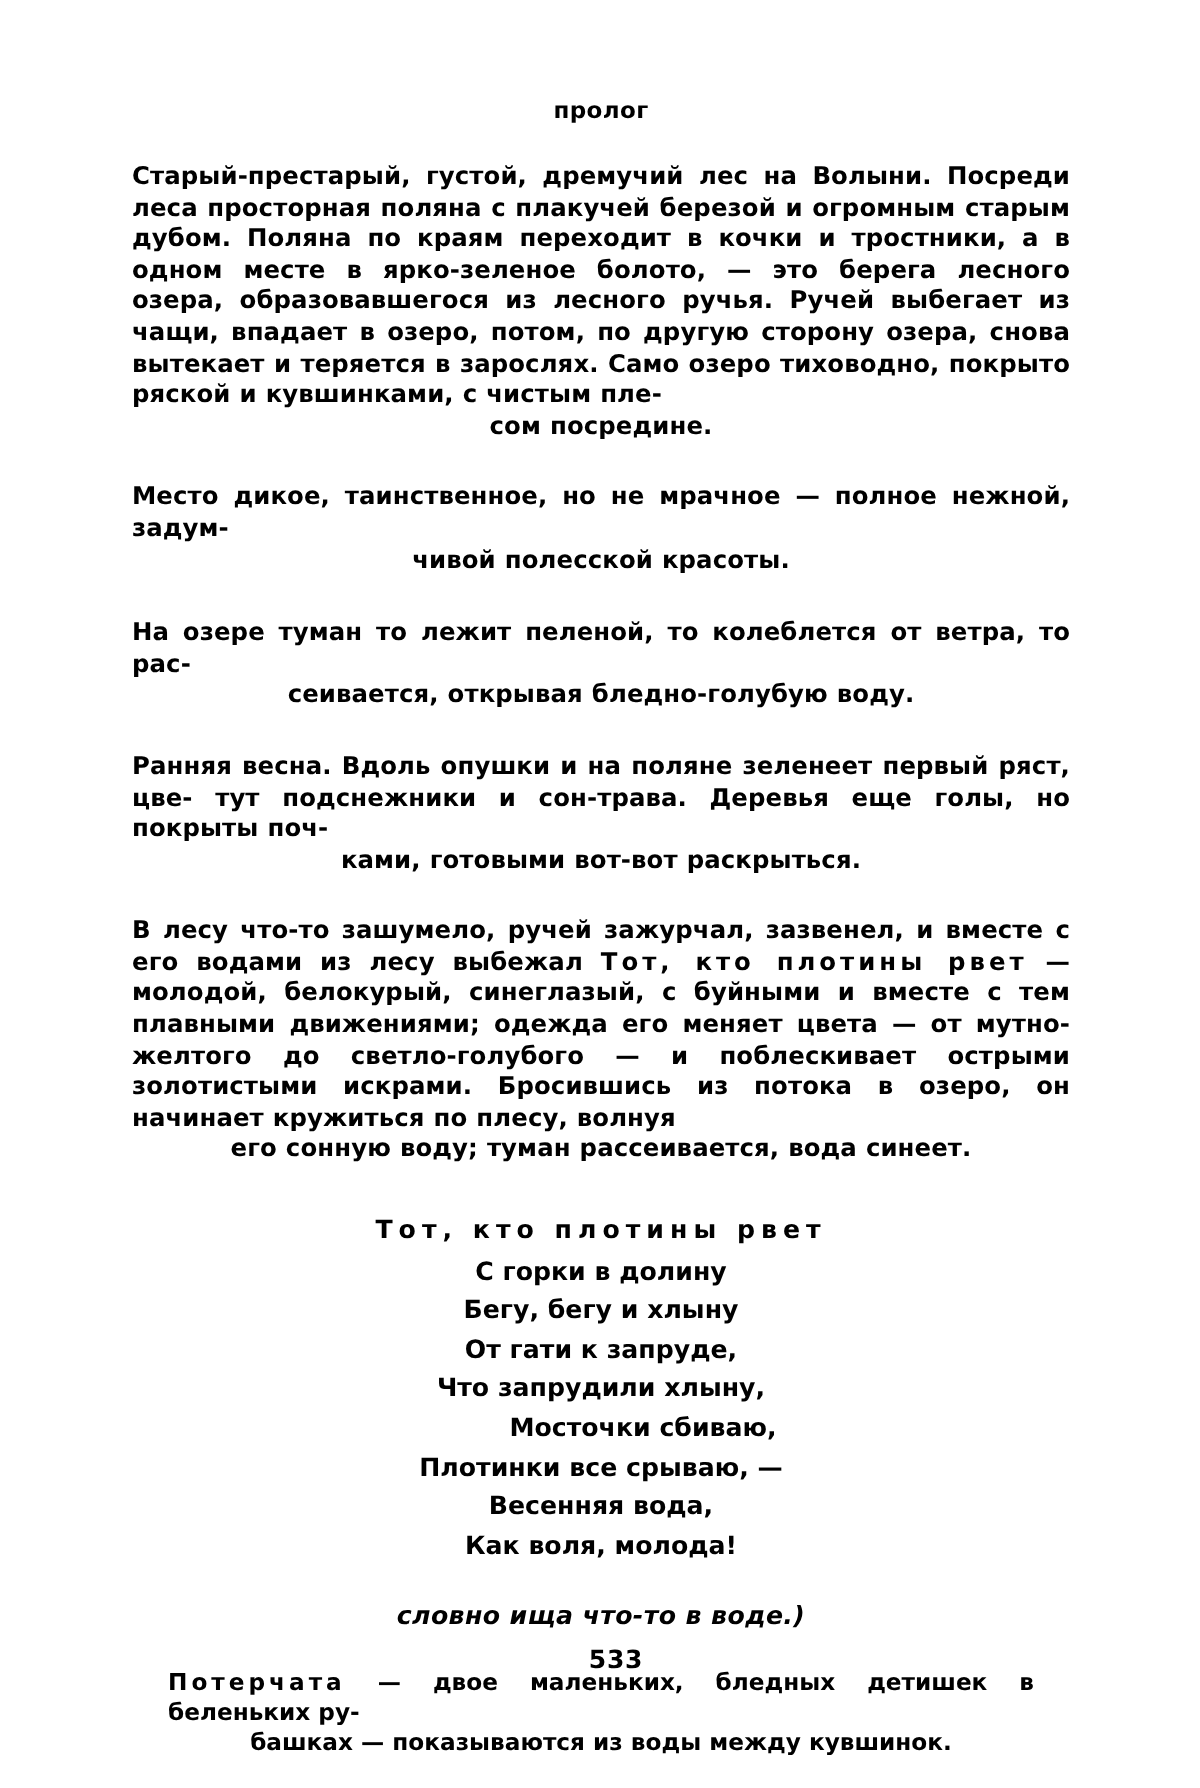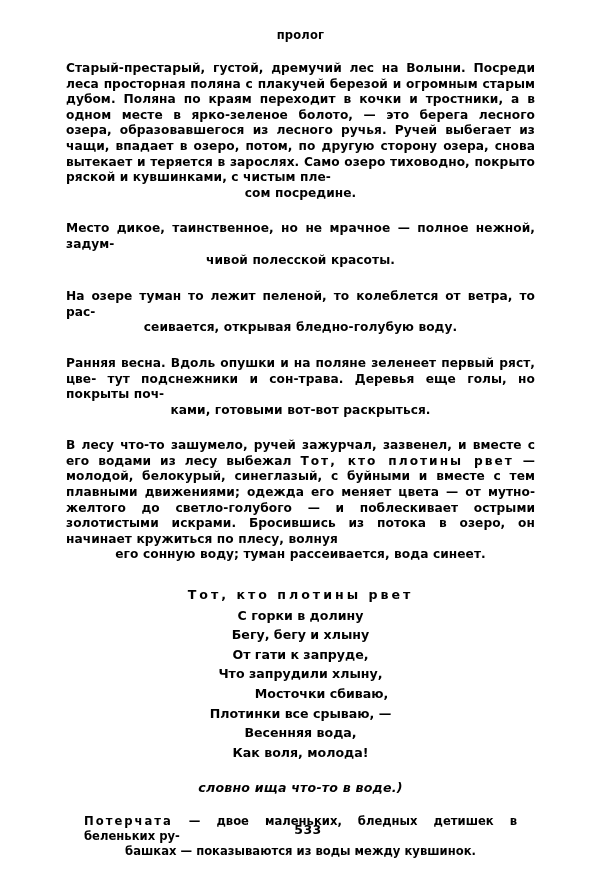--- a/index.html
+++ b/index.html
@@ -29,21 +29,21 @@
     top: 0;
     width: 469px;
   }
 
   
   .running-head {
     text-align: center;
     font-weight: bold;
     font-size: 11.5px;
     letter-spacing: 0.2px;
-    padding-top: 28px;
+    padding-top: 48px;
     margin-bottom: 19px;
   }
 
   
   .para {
     font-size: 12.2px;
     font-weight: bold;
     line-height: 15.6px;
     text-align: justify;
     text-justify: inter-word;

